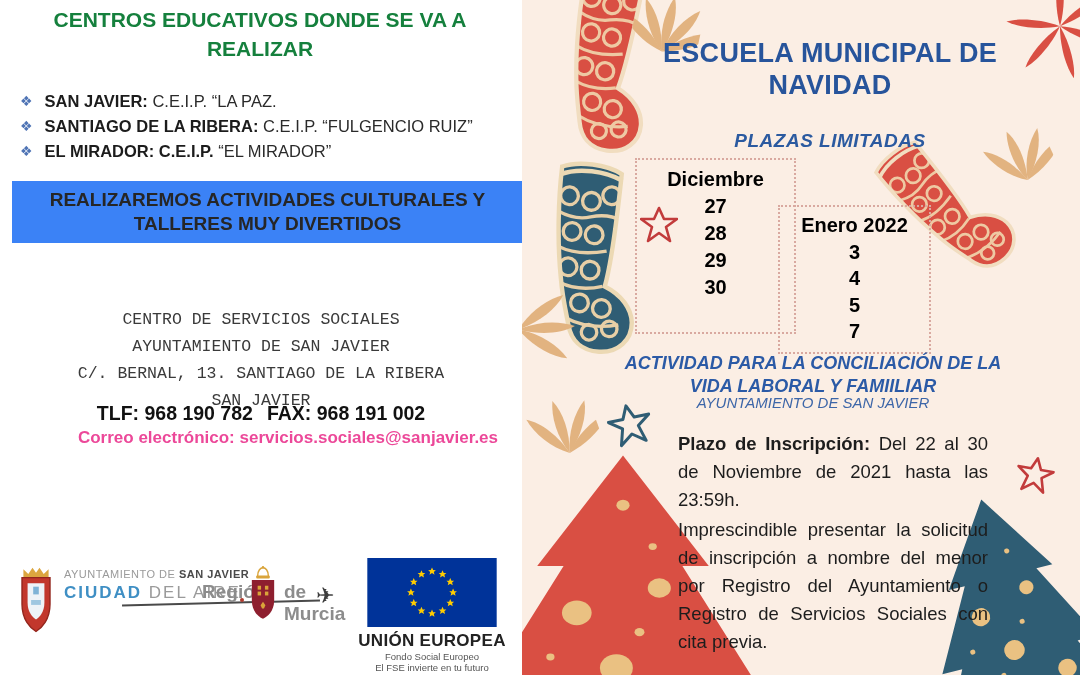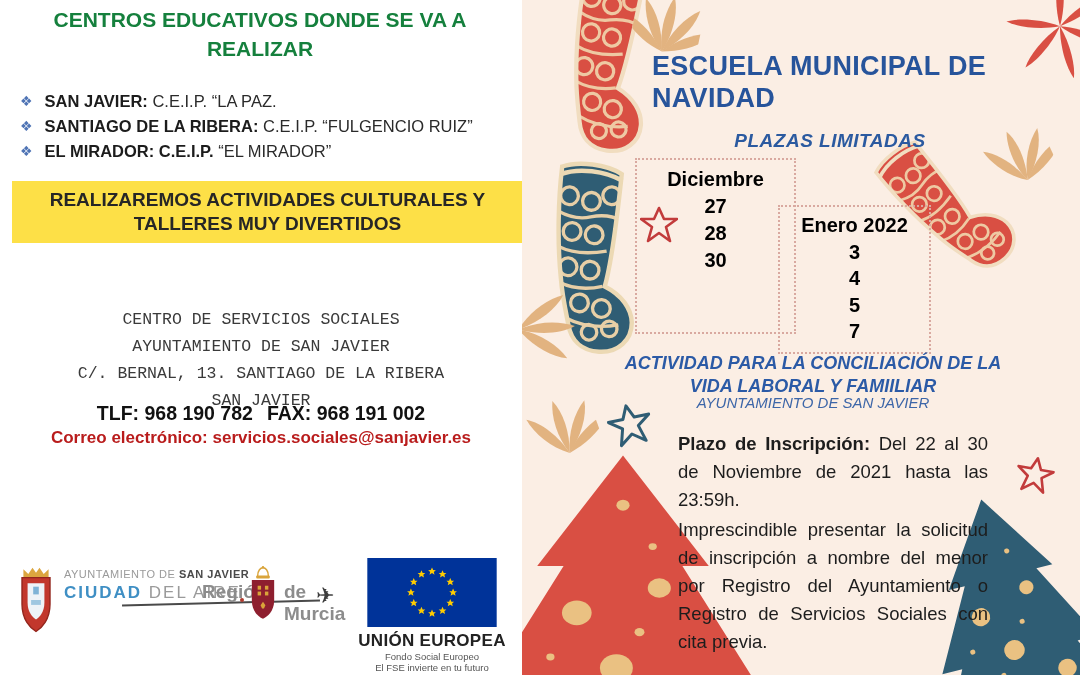--- a/index.html
+++ b/index.html
@@ -7,30 +7,30 @@
         font-family:"Liberation Sans", sans-serif;background:#ffffff;}
   
   .lp{position:absolute;left:0;top:0;width:522px;height:675px;background:#ffffff;}
   .lp-title{position:absolute;left:40px;top:6px;width:440px;text-align:center;
             font-size:21px;font-weight:700;color:#15803d;line-height:1.38;}
   .bullets{position:absolute;left:20px;top:92px;width:495px;}
   .bullet-row{display:flex;align-items:baseline;height:25px;font-size:16.5px;color:#222;}
   .diamond{color:#4f74b5;font-size:14px;margin-right:12px;flex:0 0 auto;position:relative;top:-1px;}
   .bullet-row b{font-weight:700;color:#1c1c1c;white-space:pre;}
   .bullet-row .rest{white-space:pre;color:#2a2a2a;}
-  .banner{position:absolute;left:12px;top:181px;width:511px;height:62px;background:#fde047;
+  .banner{position:absolute;left:12px;top:181px;width:511px;height:62px;background:#3b82f6;
           display:flex;align-items:center;justify-content:flex-end;}
   .banner-text{padding:0 30px;text-align:center;font-size:19px;font-weight:700;color:#262626;line-height:1.25;}
   .address{position:absolute;left:0;top:306px;width:522px;text-align:center;
            font-size:16.5px;color:#3a3a3a;line-height:27px;font-family:Liberation Mono, monospace;}
   .phone-line{position:absolute;left:0;top:402px;width:522px;text-align:center;
               font-size:19.5px;font-weight:700;color:#111;}
   .phone-line .fax{margin-left:14px;}
   .email-line{position:absolute;left:0;top:428px;width:522px;text-align:center;
-              font-size:17px;font-weight:700;color:#b91c1c;}
+              font-size:17px;font-weight:700;color:#ec4899;padding-left:27px;}
   
   .logo-row{position:absolute;left:0;top:550px;width:522px;height:125px;}
   .sj-crest{position:absolute;left:15px;top:12px;}
   .sj-text{position:absolute;left:64px;top:18px;width:190px;}
   .sj-l1{font-size:11px;letter-spacing:.5px;color:#9a9a9a;white-space:nowrap;}
   .sj-l1 b{color:#4a4a4a;}
   .sj-l2{margin-top:3px;font-size:17px;letter-spacing:2px;white-space:nowrap;}
   .sj-l2 .blue{color:#3f8fc4;font-weight:700;}
   .sj-l2 .gray{color:#9a9a9a;}
   .contrail{position:absolute;left:122px;top:52px;width:198px;border-top:2px solid #4a4a4a;transform:rotate(-1.5deg);}
@@ -42,21 +42,21 @@
   .murcia-post{left:82px;top:21px;}
   .murcia-shield{position:absolute;left:44px;top:2px;}
   .eu{position:absolute;left:357px;top:8px;width:150px;text-align:center;}
   .eu-flag{display:block;margin:0 auto;}
   .eu-title{margin-top:4px;font-size:17px;font-weight:700;color:#222;letter-spacing:.3px;}
   .eu-sub{font-size:9.5px;color:#555;line-height:1.2;}
   .eu-sub.it{}
   
   .rp{position:absolute;left:522px;top:0;width:558px;height:675px;background:#fbeee4;overflow:hidden;}
   .deco{position:absolute;}
-  .rp-title{position:absolute;left:130px;top:50px;width:356px;z-index:2;
+  .rp-title{position:absolute;left:130px;top:37px;width:356px;text-align:center;z-index:2;
             font-size:27px;font-weight:700;color:#27549b;line-height:1.2;letter-spacing:.3px;}
   .rp-sub{position:absolute;left:108px;top:130px;width:400px;text-align:center;z-index:2;
           font-size:19px;font-weight:700;font-style:italic;color:#2b5aa0;letter-spacing:.5px;}
   .dotted-box{position:absolute;border:2px dotted #d9a9a0;text-align:center;z-index:2;
               color:#000000;font-weight:700;}
   .box-dec{left:113px;top:158px;width:157px;height:166px;padding-top:6px;font-size:20px;line-height:27px;}
   .box-ene{left:256px;top:205px;width:149px;height:140px;padding-top:5px;font-size:20px;line-height:26.5px;}
   .activity{position:absolute;left:16px;top:352px;width:550px;text-align:center;z-index:2;
             font-size:18px;font-weight:700;font-style:italic;color:#2b5aa6;line-height:1.28;}
   .activity-org{position:absolute;left:16px;top:394px;width:550px;text-align:center;z-index:2;
@@ -361,20 +361,21 @@
       </g>
     </svg>
 
     <h1 class="rp-title" style="margin:0">ESCUELA MUNICIPAL DE NAVIDAD</h1>
     <div class="rp-sub">PLAZAS LIMITADAS</div>
 
     <div class="dotted-box box-dec">
       <div>Diciembre</div>
       <div>27</div>
       <div>28</div>
+      <div>29</div>
       <div>30</div>
     </div>
 
     <div class="dotted-box box-ene">
       <div>Enero 2022</div>
       <div>3</div>
       <div>4</div>
       <div>5</div>
       <div>7</div>
     </div>

